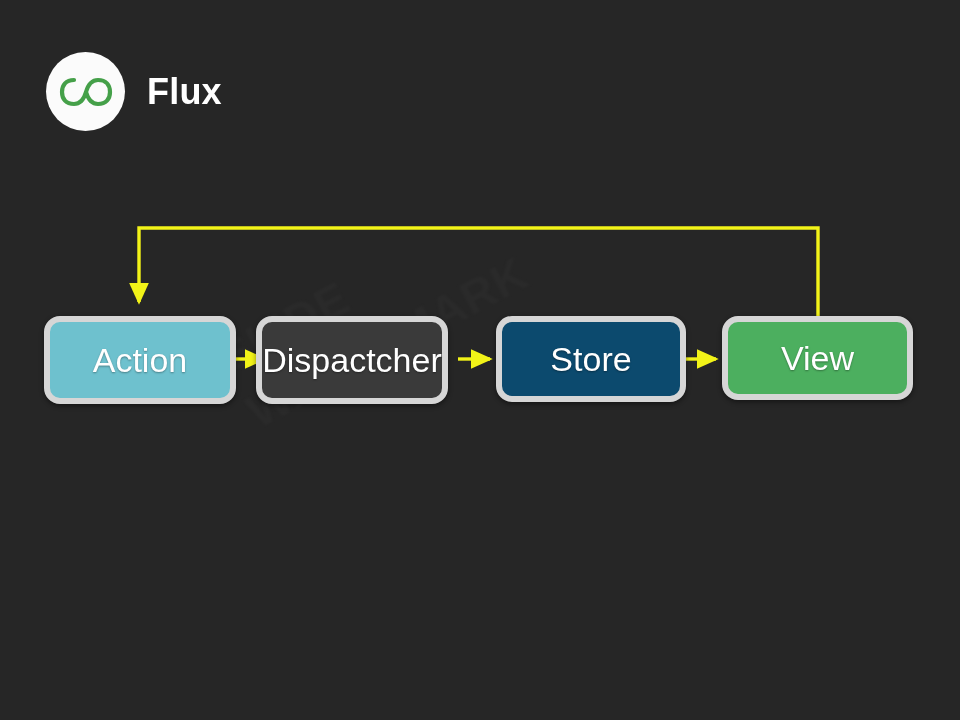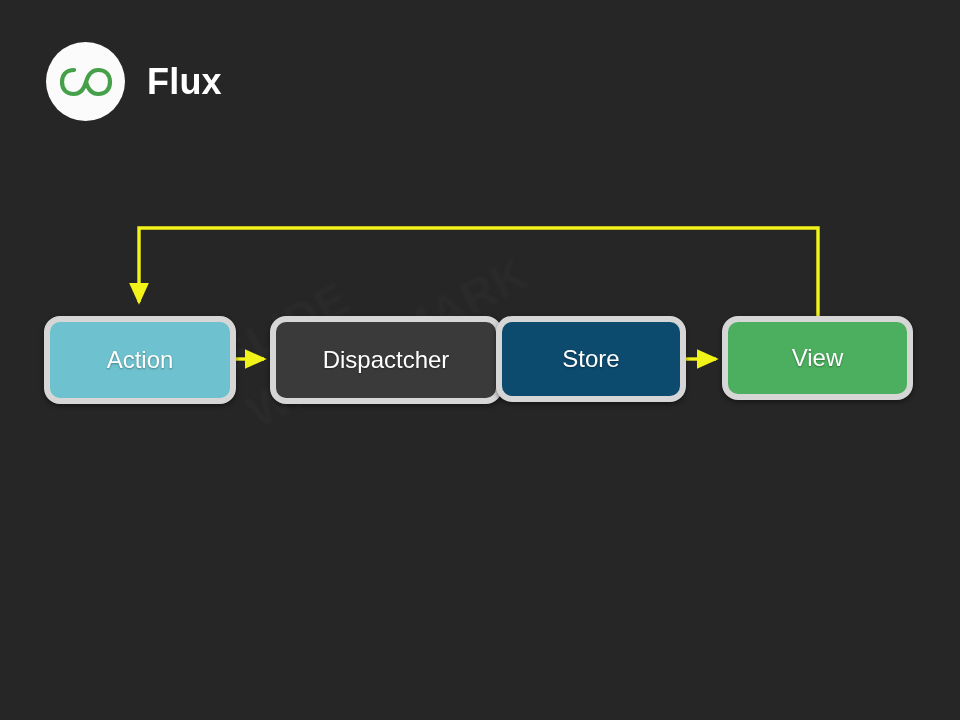--- a/index.html
+++ b/index.html
@@ -43,21 +43,21 @@
     pointer-events: none;
     white-space: pre;
     filter: blur(1.2px);
     user-select: none;
   }
 
   
   #brand {
     position: absolute;
     left: 46px;
-    top: 42px;
+    top: 52px;
     display: flex;
     align-items: center;
     gap: 22px;
   }
   #brand-logo {
     width: 79px;
     height: 79px;
     border-radius: 50%;
     background: #fbfbfb;
     display: flex;
@@ -91,28 +91,28 @@
     border: 6px solid #d6d6d6;
     border-radius: 16px;
     display: flex;
     align-items: center;
     justify-content: center;
     pointer-events: auto;
     box-shadow: 0 2px 5px rgba(0,0,0,0.45);
   }
   .node-label {
     color: #ffffff;
-    font-size: 24px;
+    font-size: 34px;
     line-height: 1;
     text-shadow: 0 1px 2px rgba(0,0,0,0.35);
     white-space: nowrap;
   }
 
   #node-action     { left: 44px;  top: 316px; width: 192px; height: 88px; background: #6ec1ce; }
-  #node-dispatcher { left: 270px; top: 316px; width: 232px; height: 88px; background: #3a3a3a; }
+  #node-dispatcher { left: 256px; top: 316px; width: 192px; height: 88px; background: #3a3a3a; }
   #node-store      { left: 496px; top: 316px; width: 190px; height: 86px; background: #0c4a6e; }
   #node-view       { left: 722px; top: 316px; width: 191px; height: 84px; background: #4caf5f; }
 </style>
 </head>
 <body>
 
 <div id="slide">
 
   <div id="watermark">SLIDE
 WATERMARK</div>

